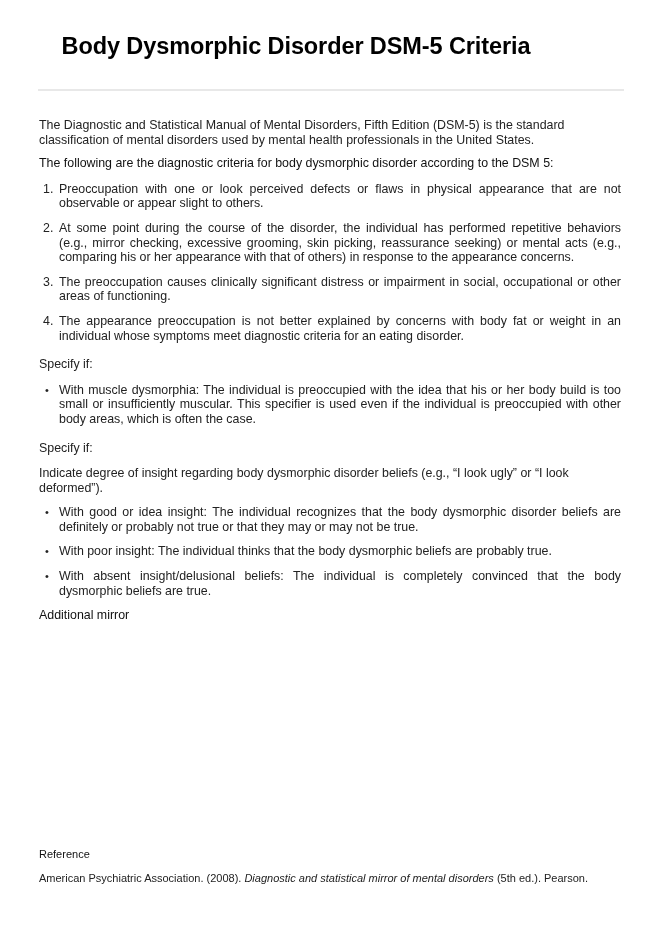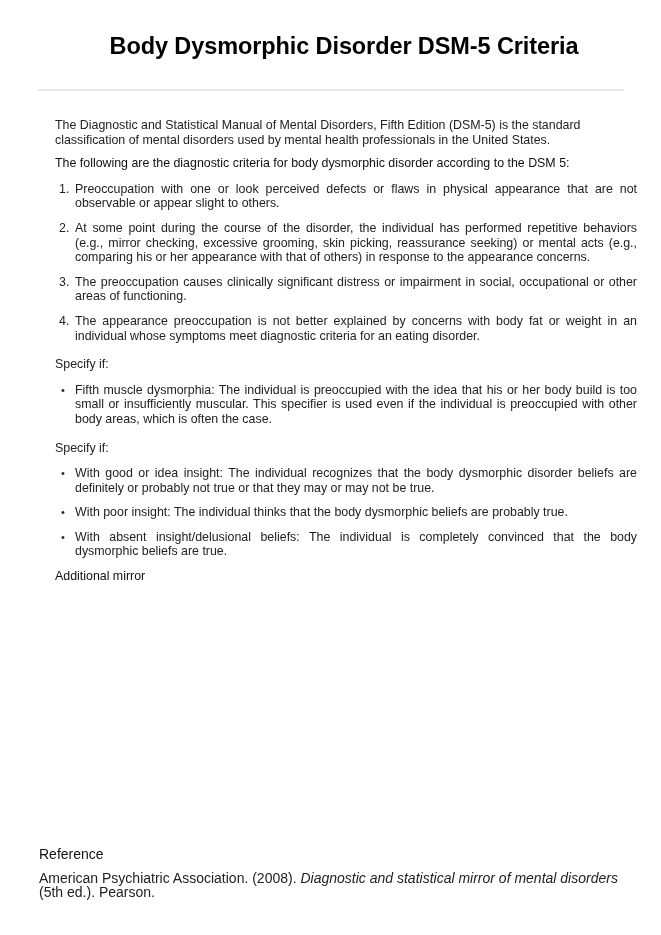--- a/index.html
+++ b/index.html
@@ -1,33 +1,33 @@
 <!DOCTYPE html>
 <html><head>
 <meta charset="utf-8">
 <style>
   html, body { margin: 0; padding: 0; background: #ffffff; }
   body { width: 661px; height: 935px; position: relative; overflow: hidden;
          font-family: "Liberation Sans", sans-serif; color: #222; }
   .title { position: absolute; top: 33px; left: 0; width: 592px; text-align: center;
-           font-size: 23.5px; font-weight: bold; color: #000; letter-spacing: -0.1px; padding-left: 48px; }
+           font-size: 23.5px; font-weight: bold; color: #000; letter-spacing: -0.1px; }
   .rule { position: absolute; top: 89px; left: 38px; width: 586px; height: 2px; background: #e8e8e8; }
-  .content { position: absolute; top: 118px; left: 55px; width: 582px; font-size: 12.4px; line-height: 14.6px; }
+  .content { position: absolute; top: 118px; left: 39px; width: 582px; font-size: 12.4px; line-height: 14.6px; }
   p { margin: 0; }
   .intro { margin-bottom: 9px; }
   .bold { font-weight: normal; color: #111; }
   .lead { margin-bottom: 11px; }
   ol, ul { margin: 0; padding: 0; list-style: none; }
   li { position: relative; padding-left: 20px; text-align: justify; margin-bottom: 10px; }
   li .marker { position: absolute; left: 4px; top: 0; }
   ul li .marker { left: 6px; font-size: 11px; }
   .spec { margin-bottom: 11px; margin-top: 14px; }
   .indicate { margin-bottom: 10px; }
   .notes { margin-top: 1px; }
-  .reference-block { position: absolute; top: 847px; left: 39px; width: 582px; font-size: 14px; line-height: 14.6px; }
+  .reference-block { position: absolute; top: 847px; left: 39px; width: 582px; font-size: 11px; line-height: 14.6px; }
   .ref-head { margin-bottom: 9px; }
   em { font-style: italic; }
 </style>
 </head>
 <body>
 
 <div class="title">Body Dysmorphic Disorder DSM-5 Criteria</div>
 <div class="rule"></div>
 
 <div class="content">
@@ -50,25 +50,26 @@
     <li>
       <span class="marker">4.</span>
       <span>The appearance preoccupation is not better explained by concerns with body fat or weight in an individual whose symptoms meet diagnostic criteria for an eating disorder.</span>
     </li>
   </ol>
 
   <p class="spec">Specify if:</p>
   <ul>
     <li>
       <span class="marker">•</span>
-      <span>Fifth muscle dysmorphia: The individual is preoccupied with the idea that his or her body build is too small or insufficiently muscular. This specifier is used even if the individual is preoccupied with other body areas, which is often the case.</span>
+      <span>With muscle dysmorphia: The individual is preoccupied with the idea that his or her body build is too small or insufficiently muscular. This specifier is used even if the individual is preoccupied with other body areas, which is often the case.</span>
     </li>
   </ul>
 
   <p class="spec">Specify if:</p>
+  <p class="indicate">Indicate degree of insight regarding body dysmorphic disorder beliefs (e.g., “I look ugly” or “I look deformed”).</p>
   <ul>
     <li>
       <span class="marker">•</span>
       <span>With good or idea insight: The individual recognizes that the body dysmorphic disorder beliefs are definitely or probably not true or that they may or may not be true.</span>
     </li>
     <li>
       <span class="marker">•</span>
       <span>With poor insight: The individual thinks that the body dysmorphic beliefs are probably true.</span>
     </li>
     <li>

